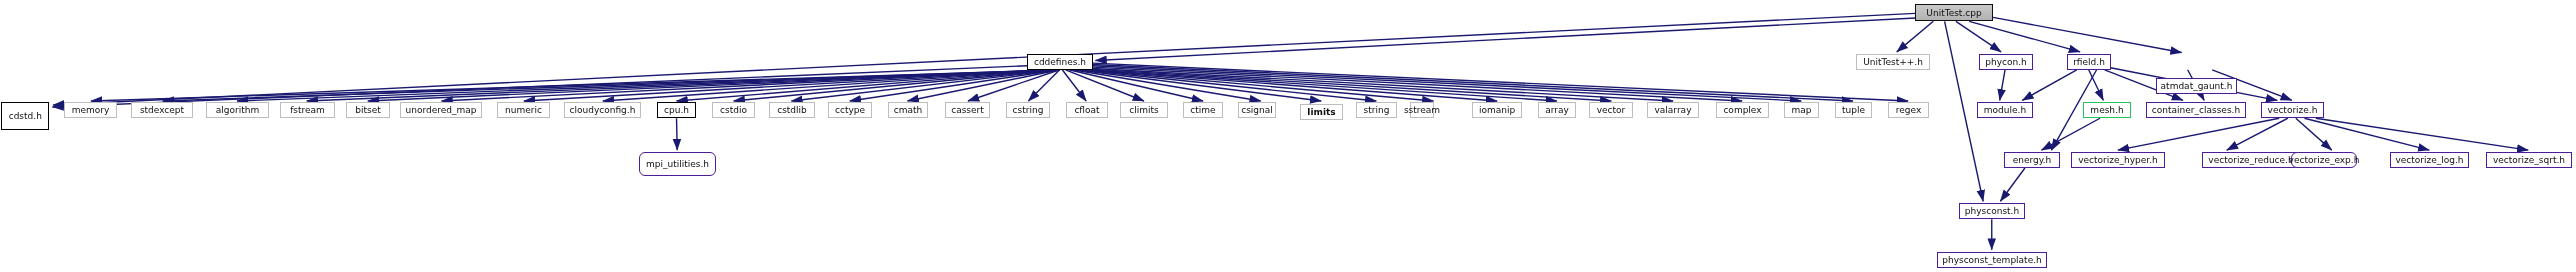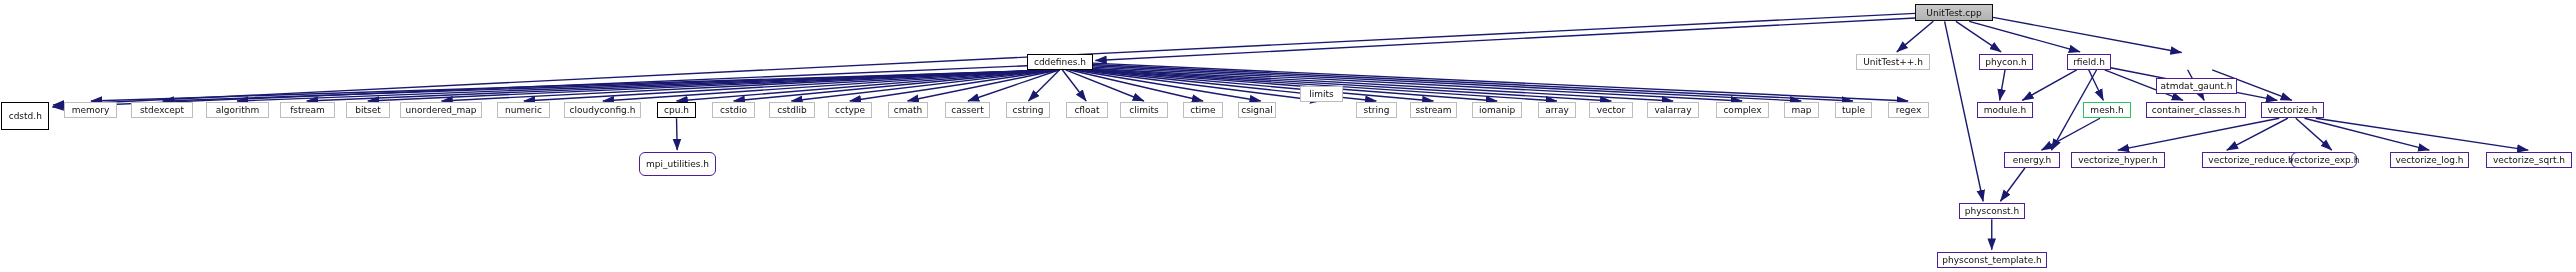--- a/index.html
+++ b/index.html
@@ -156,27 +156,27 @@
       </div>
       <div class="node style-plain" style="left: 1120px; top: 102px; width: 48px; height: 16px;">
         <span>climits</span>
       </div>
       <div class="node style-plain" style="left: 1183px; top: 102px; width: 40px; height: 16px;">
         <span>ctime</span>
       </div>
       <div class="node style-plain" style="left: 1238px; top: 102px; width: 38px; height: 16px;">
         <span>csignal</span>
       </div>
-      <div class="node style-plain" style="left: 1300px; top: 86px; width: 43px; height: 16px;">
+      <div class="node style-plain" style="left: 1300px; top: 104px; width: 43px; height: 16px; font-weight: bold;">
         <span>limits</span>
       </div>
       <div class="node style-plain" style="left: 1356px; top: 102px; width: 41px; height: 16px;">
         <span>string</span>
       </div>
-      <div class="node style-plain" style="left: 1410px; top: 102px; width: 47px; height: 16px;">
+      <div class="node style-plain" style="left: 1410px; top: 102px; width: 24px; height: 16px;">
         <span>sstream</span>
       </div>
       <div class="node style-plain" style="left: 1472px; top: 102px; width: 50px; height: 16px;">
         <span>iomanip</span>
       </div>
       <div class="node style-plain" style="left: 1538px; top: 102px; width: 38px; height: 16px;">
         <span>array</span>
       </div>
       <div class="node style-plain" style="left: 1589px; top: 102px; width: 44px; height: 16px;">
         <span>vector</span>

